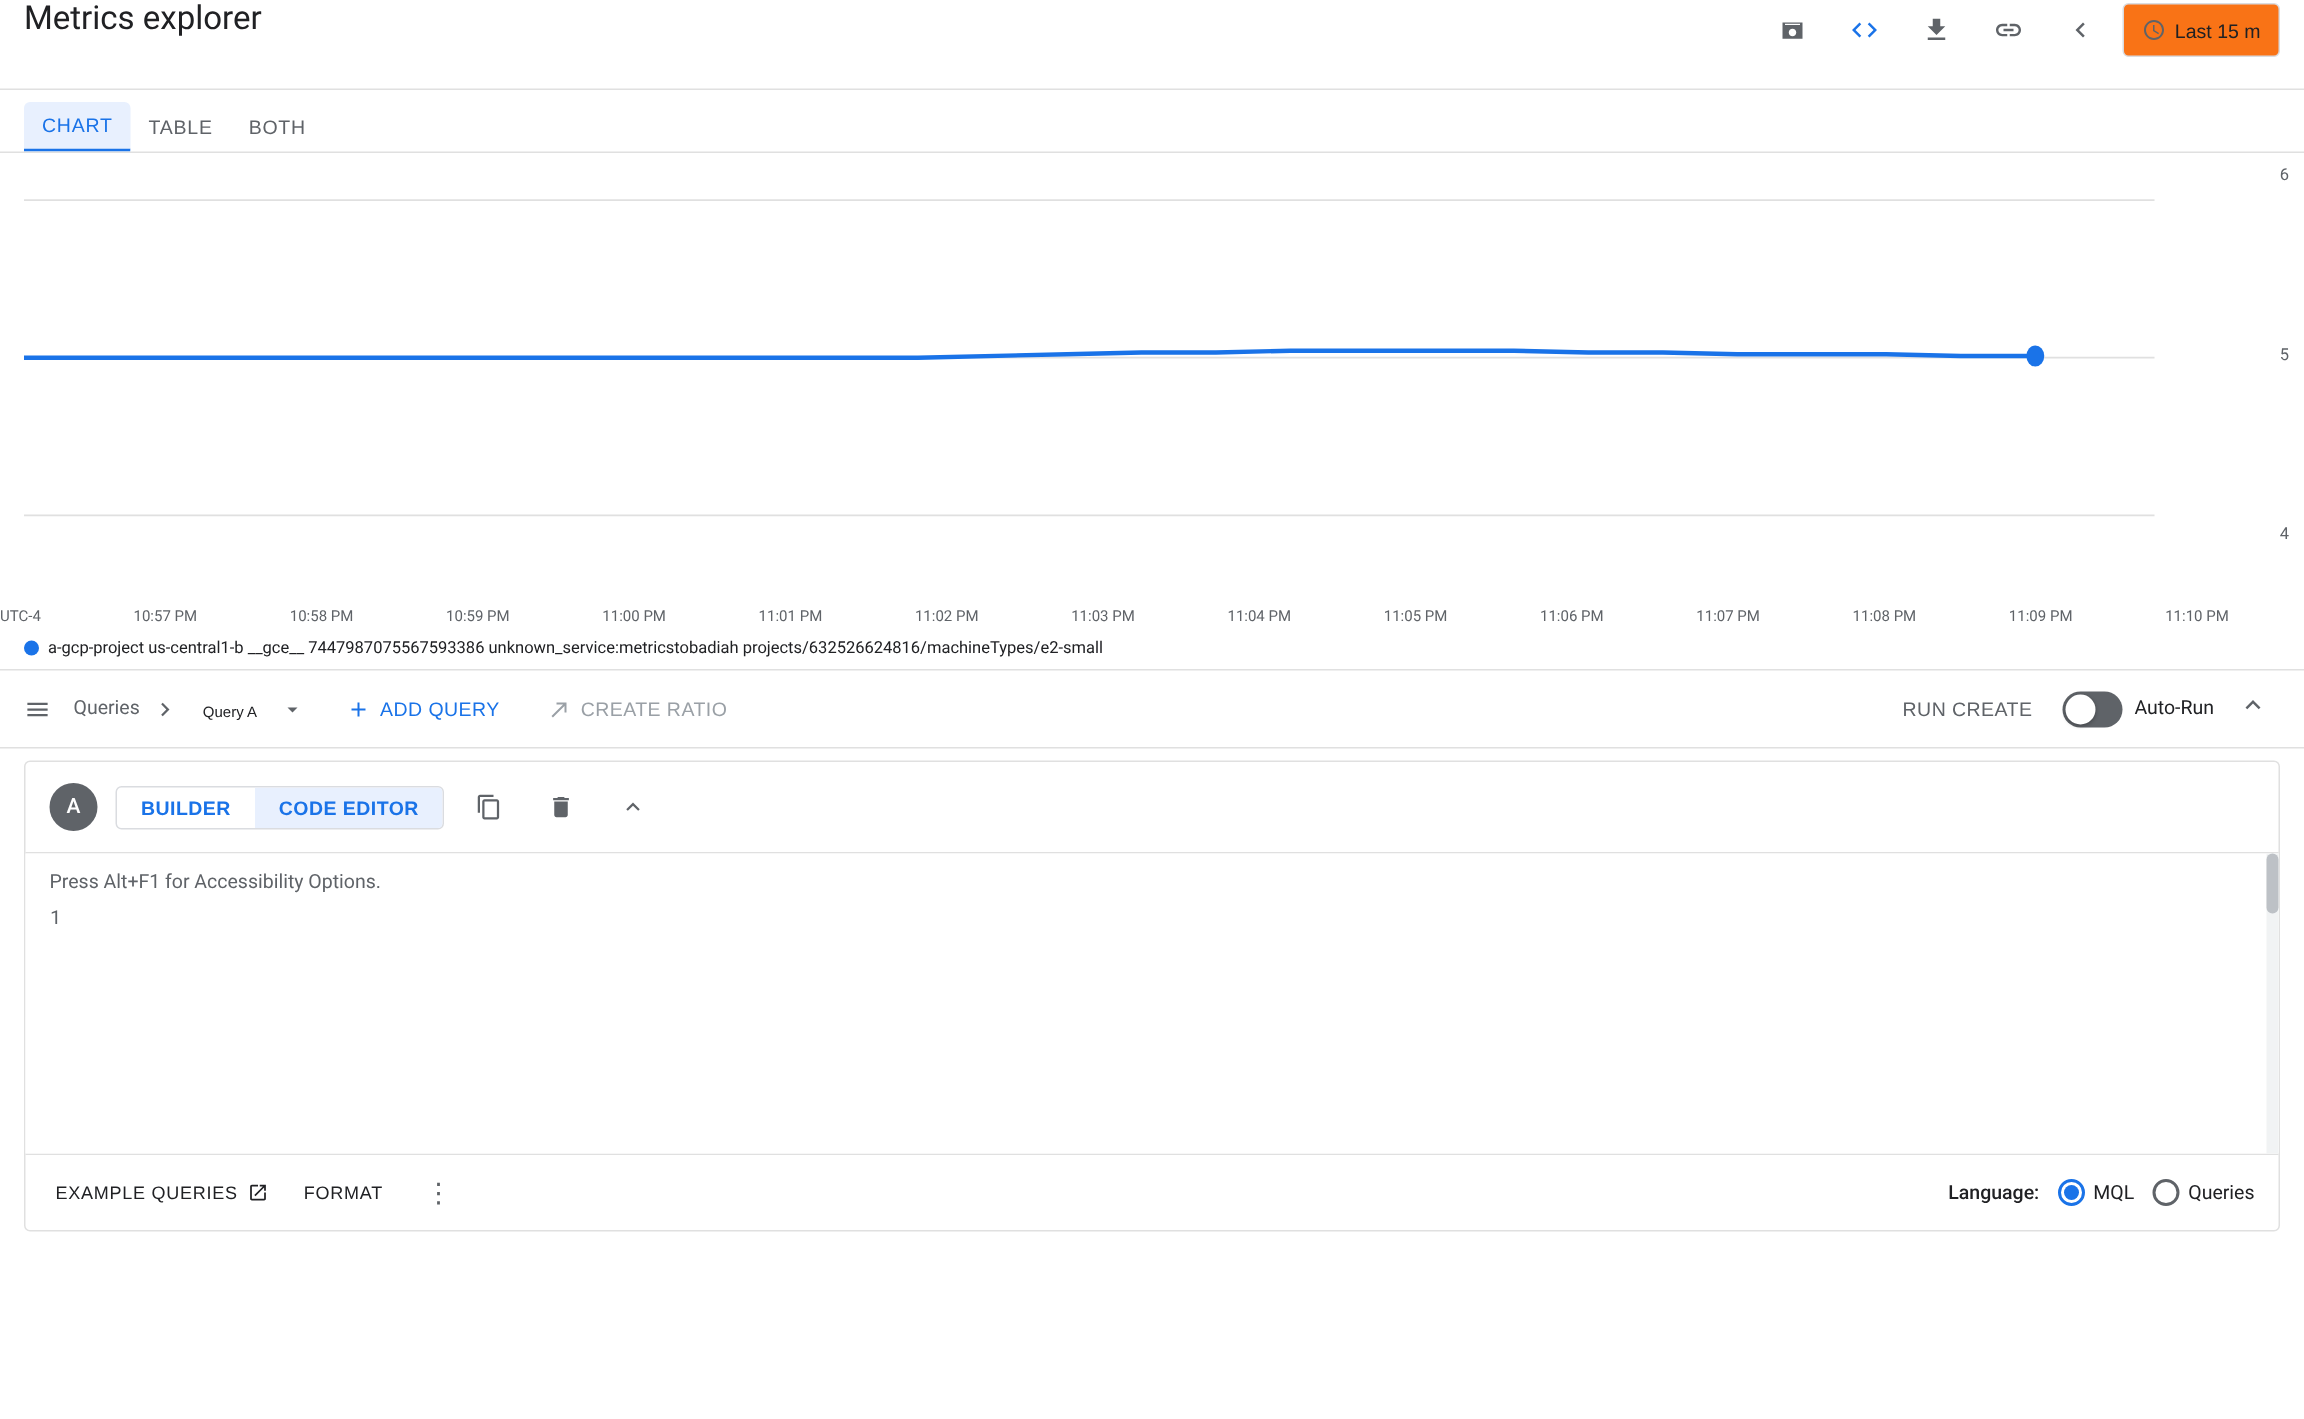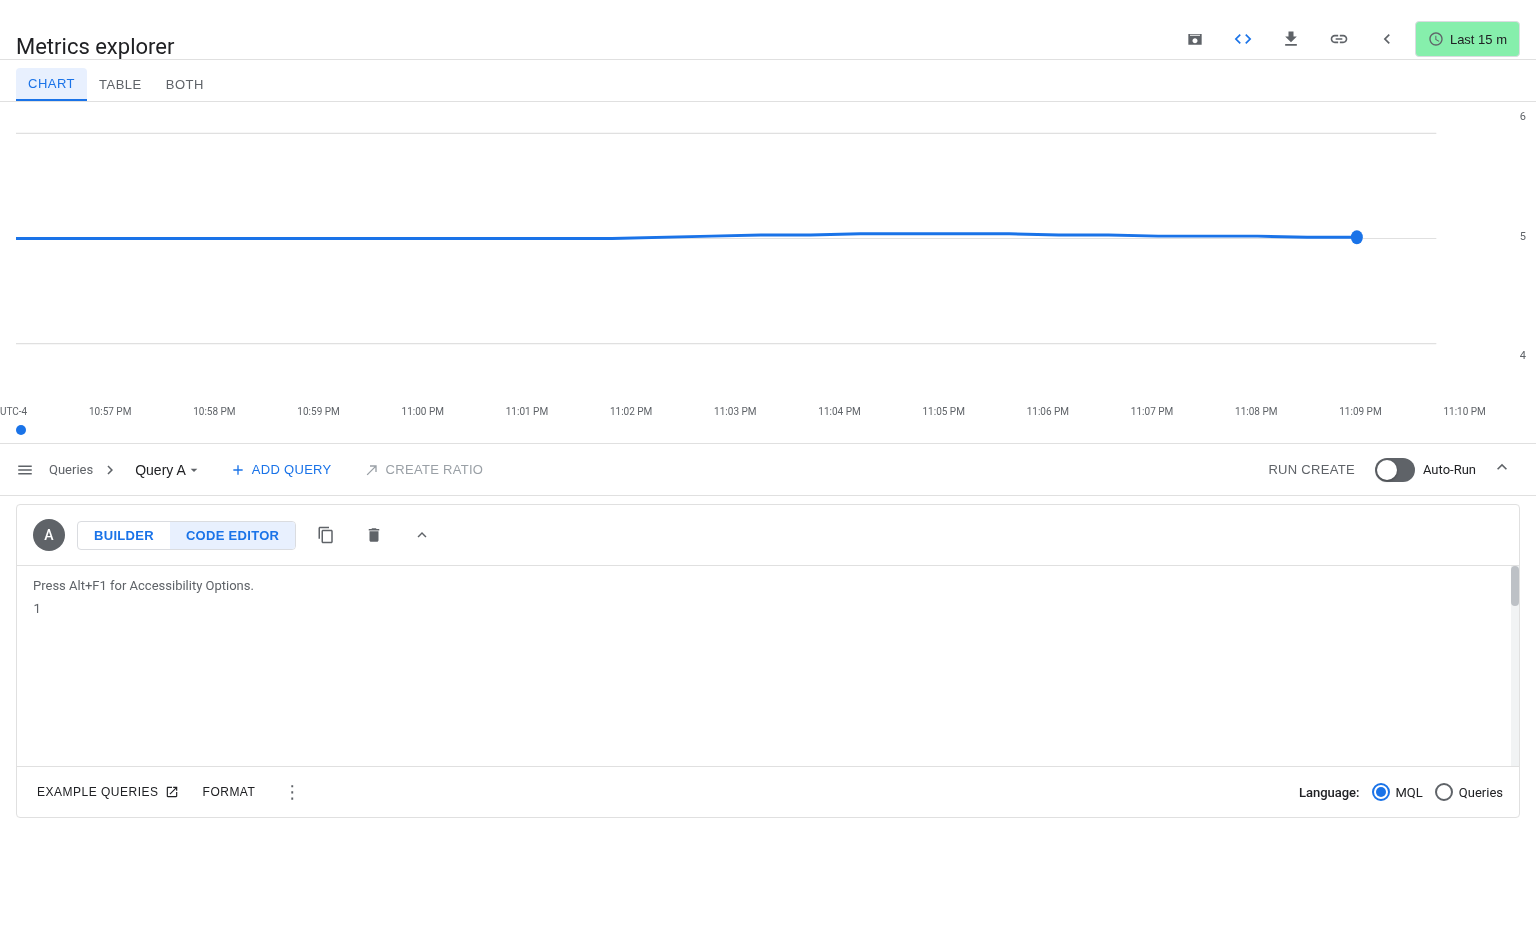--- a/index.html
+++ b/index.html
@@ -1,21 +1,21 @@
 <!DOCTYPE html>
 <html><head>
   <meta charset="utf-8">
   <style>
     * { box-sizing: border-box; margin: 0; padding: 0; }
     body { font-family: 'Google Sans', Roboto, Arial, sans-serif; background: #fff; color: #202124; font-size: 14px; overflow: hidden; }
 
     
     .header {
       display: flex;
-      align-items: flex-end;
+      align-items: flex-start;
       justify-content: space-between;
       padding: 0 16px;
       height: 60px;
       border-bottom: 1px solid #e0e0e0;
     }
     .header-title {
       font-size: 22px;
       font-weight: 400;
       color: #202124;
     }
@@ -37,21 +37,21 @@
       color: #5f6368;
       font-size: 18px;
     }
     .time-btn {
       display: flex;
       align-items: center;
       gap: 6px;
       border: 1px solid #dadce0;
       border-radius: 4px;
       padding: 6px 12px;
-      background: #86efac;
+      background: #f97316;
       cursor: pointer;
       font-size: 13px;
       color: #202124;
       height: 36px;
     }
 
     
     .chart-section {
       border-bottom: 1px solid #e0e0e0;
     }
@@ -141,25 +141,25 @@
       gap: 15px;
       color: #5f6368;
       font-size: 13px;
     }
     .queries-label {
       color: #5f6368;
     }
     .query-name-btn {
       display: flex;
       align-items: flex-end;
-      gap: 0;
-      background: transparent;
-      border: none;
-      cursor: pointer;
-      font-size: 14px;
+      gap: 16px;
+      background: transparent;
+      border: none;
+      cursor: pointer;
+      font-size: 10px;
       font-weight: 500;
       color: #202124;
       padding: 4px 8px;
       border-radius: 4px;
     }
     .add-query-btn {
       display: flex;
       align-items: center;
       gap: 6px;
       background: transparent;
@@ -484,20 +484,21 @@
     <span>11:05 PM</span>
     <span>11:06 PM</span>
     <span>11:07 PM</span>
     <span>11:08 PM</span>
     <span>11:09 PM</span>
     <span>11:10 PM</span>
   </div>
 
   <div class="chart-legend">
     <div class="legend-dot"></div>
+    <span>a-gcp-project us-central1-b __gce__ 7447987075567593386 unknown_service:metricstobadiah projects/632526624816/machineTypes/e2-small</span>
   </div>
 </div>
 
 <div class="query-bar">
   <div class="queries-nav">
     <svg width="18" height="18" viewBox="0 0 24 24" fill="#5f6368">
         <path d="M3 18h18v-2H3v2zm0-5h18v-2H3v2zm0-7v2h18V6H3z"></path>
       </svg>
     <span class="queries-label">Queries</span>
   </div>

